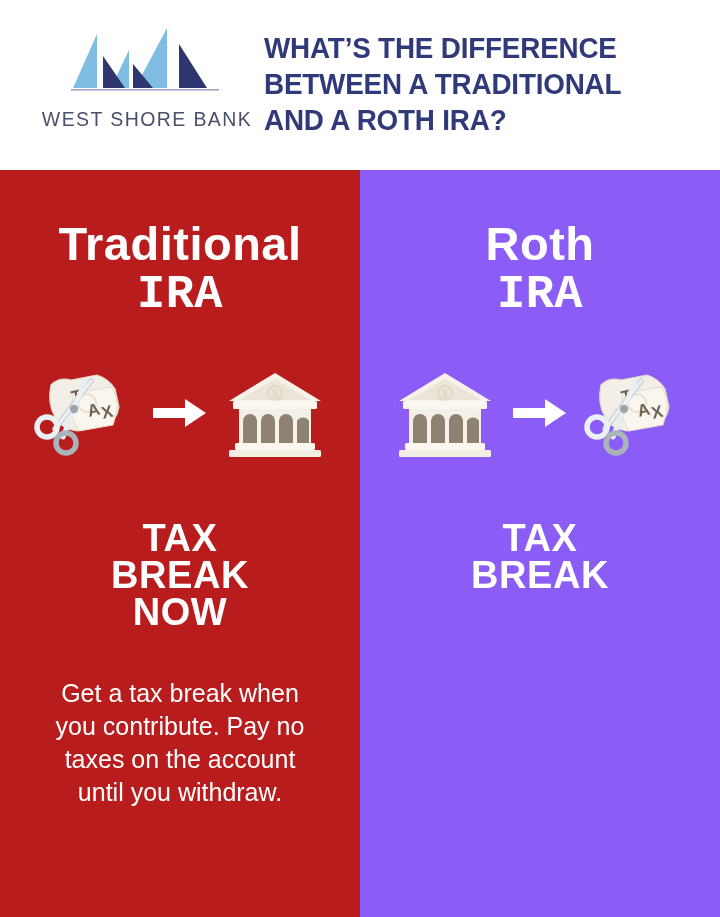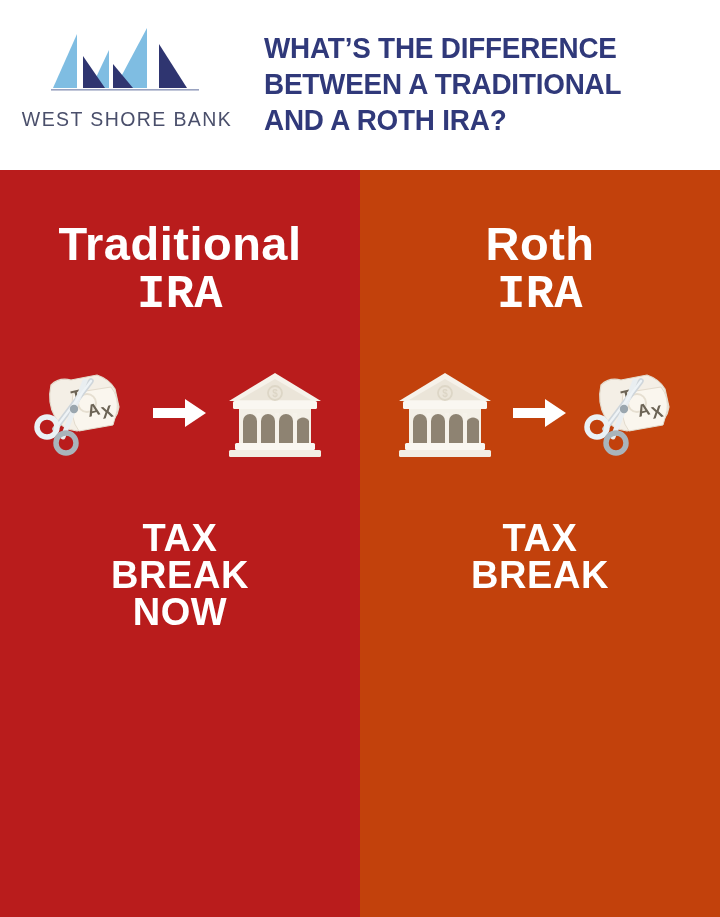--- a/index.html
+++ b/index.html
@@ -27,21 +27,21 @@
     left: 0; top: 0;
     width: 720px;
     height: 170px;
     background: #ffffff;
     display: flex;
     align-items: center;
   }
 
   .logo-block {
     position: absolute;
-    left: 16px;
+    left: 36px;
     top: 26px;
     width: 222px;
     height: 112px;
     display: flex;
     flex-direction: column;
     align-items: center;
     justify-content: flex-start;
   }
   .logo-mark {
     width: 160px;
@@ -87,21 +87,21 @@
   .panel {
     width: 360px;
     height: 747px;
     position: relative;
     box-sizing: border-box;
     display: flex;
     flex-direction: column;
     align-items: center;
   }
   .panel-left  { background: #b91c1c; }
-  .panel-right { background: #c2410c; }
+  .panel-right { background: #8b5cf6; }
 
   .panel-title {
     margin-top: 48px;
     color: #ffffff;
     font-family: "Liberation Sans", sans-serif;
     font-weight: bold;
     font-size: 47px;
     line-height: 51px;
     text-align: center;
     letter-spacing: 0.5px;
@@ -254,20 +254,21 @@
           </svg>
         </div>
       </div>
 
       <div class="kicker">
         <span>TAX</span>
         <span>BREAK</span>
         <span>NOW</span>
       </div>
 
+      <div class="body-copy">Get a tax break when you contribute. Pay no taxes on the account until you withdraw.</div>
     </div>
 
     <div class="panel panel-right">
 
       <div class="panel-title">
         <span>Roth</span>
         <span class="t2">IRA</span>
       </div>
 
       <div class="icon-row">

